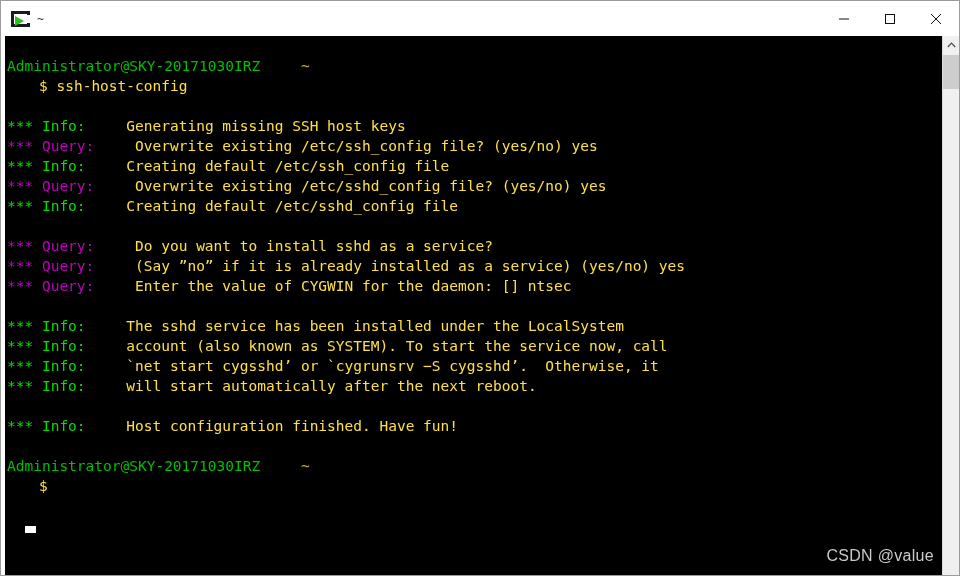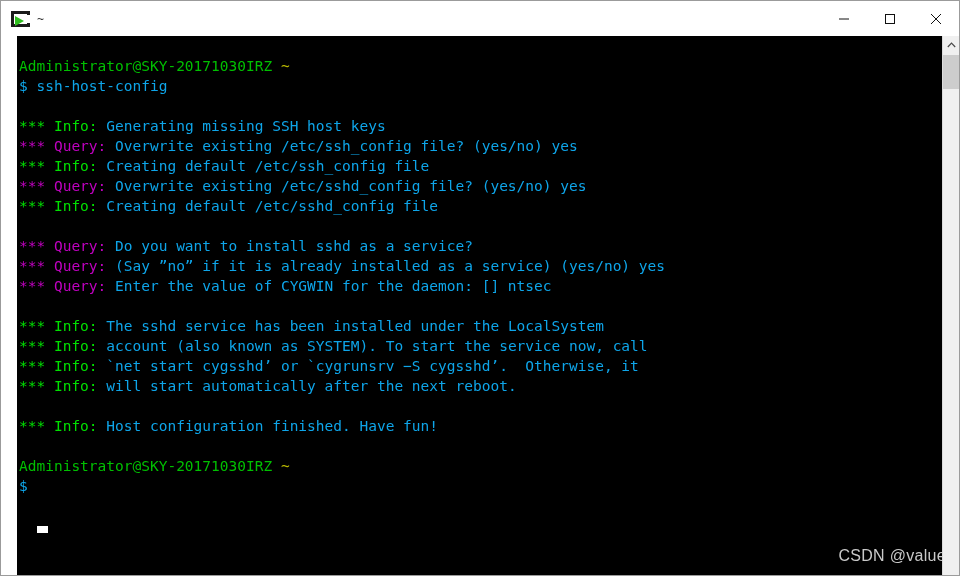--- a/index.html
+++ b/index.html
@@ -101,21 +101,21 @@
     background: transparent;
     border: none;
     padding: 0;
     cursor: default;
   }
   .winbtn svg { display: block; }
 
   
   #terminal {
     position: absolute;
-    left: 16px;
+    left: 4px;
     top: 35px;
     width: 943px;
     bottom: 0;
     background: #000000;
     overflow: hidden;
   }
   #term-text {
     position: absolute;
     left: 2px;
     top: 0px;
@@ -127,21 +127,21 @@
     color: #cfcfcf;
     letter-spacing: 0px;
   }
   .line { height: 20px; white-space: pre; }
   .line.blank { color: transparent; }
 
   .c-green  { color: #00c000; }
   .c-bgreen { color: #00e000; }
   .c-magenta{ color: #c000c0; }
   .c-yellow { color: #b8b800; }
-  .c-white  { color: #0ea5e9; }
+  .c-white  { color: #fde047; margin-left: 32px; }
 
   #cursor {
     position: absolute;
     left: 20px;
     top: 490px;
     width: 11px;
     height: 7px;
     background: #ffffff;
   }
 

